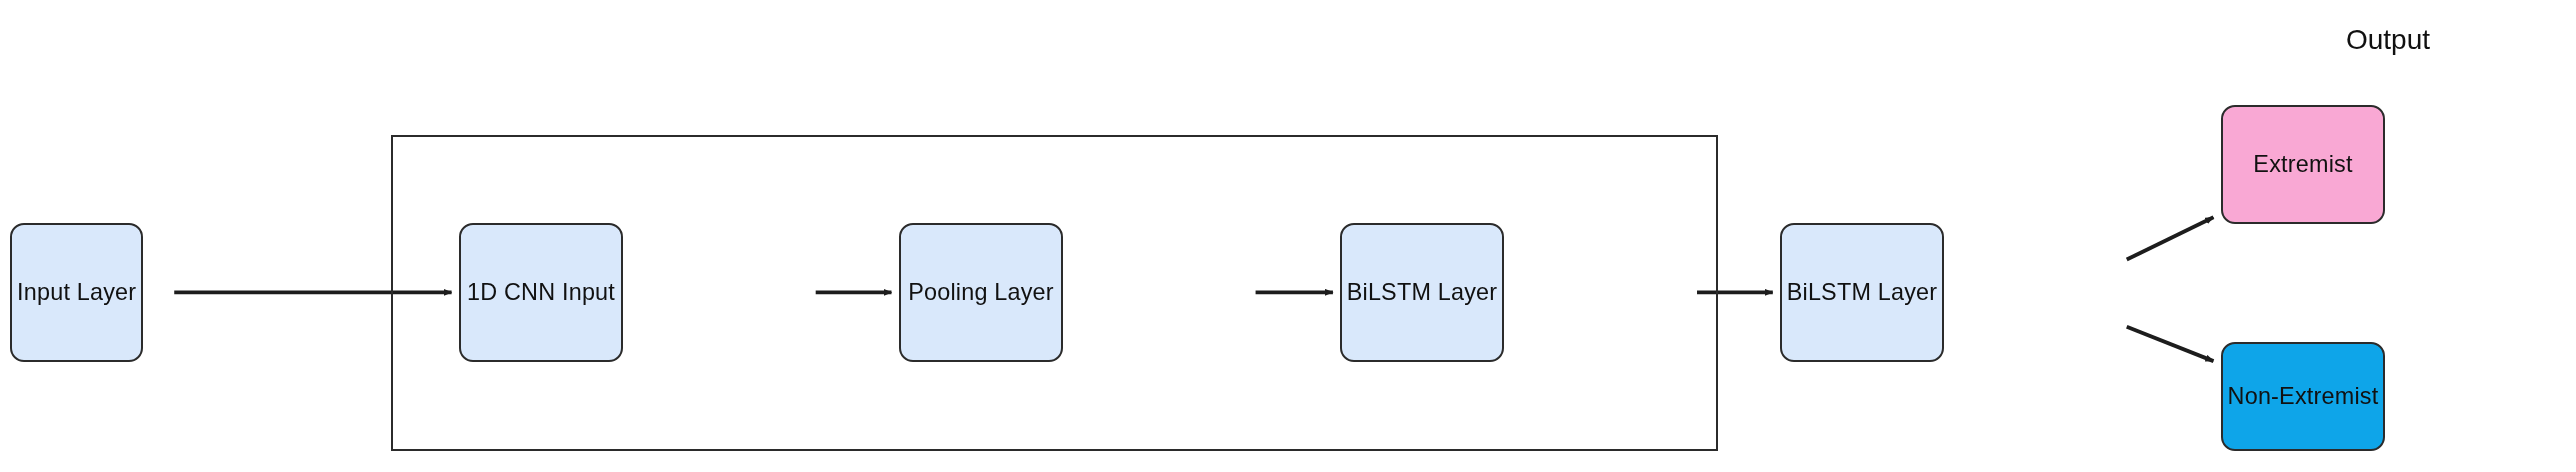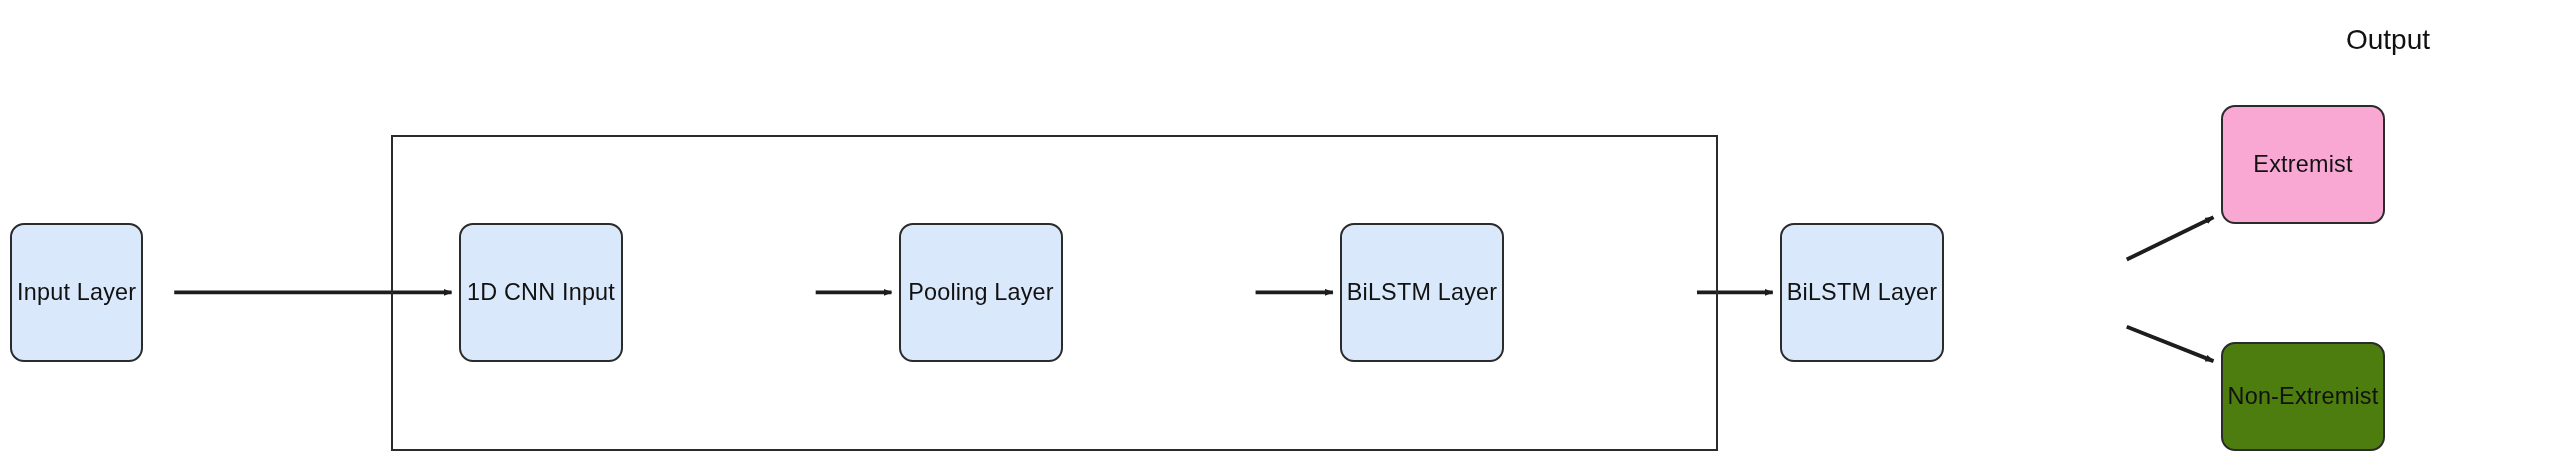--- a/index.html
+++ b/index.html
@@ -36,21 +36,21 @@
     border: 2.3px solid #2b2b2b;
     border-radius: 14px;
     font-size: 23.4px;
     color: #111111;
     line-height: 1.15;
     letter-spacing: 0.2px;
     white-space: nowrap;
   }
   .node-blue  { background: #d9e8fb; }
   .node-pink  { background: #f9a8d4; }
-  .node-green { background: #4d7c0f; }
+  .node-green { background: #0ea5e9; }
 
   .group-box {
     position: absolute;
     box-sizing: border-box;
     border: 2.3px solid #2b2b2b;
     border-radius: 0;
     background: transparent;
   }
   .section-title {
     position: absolute;

